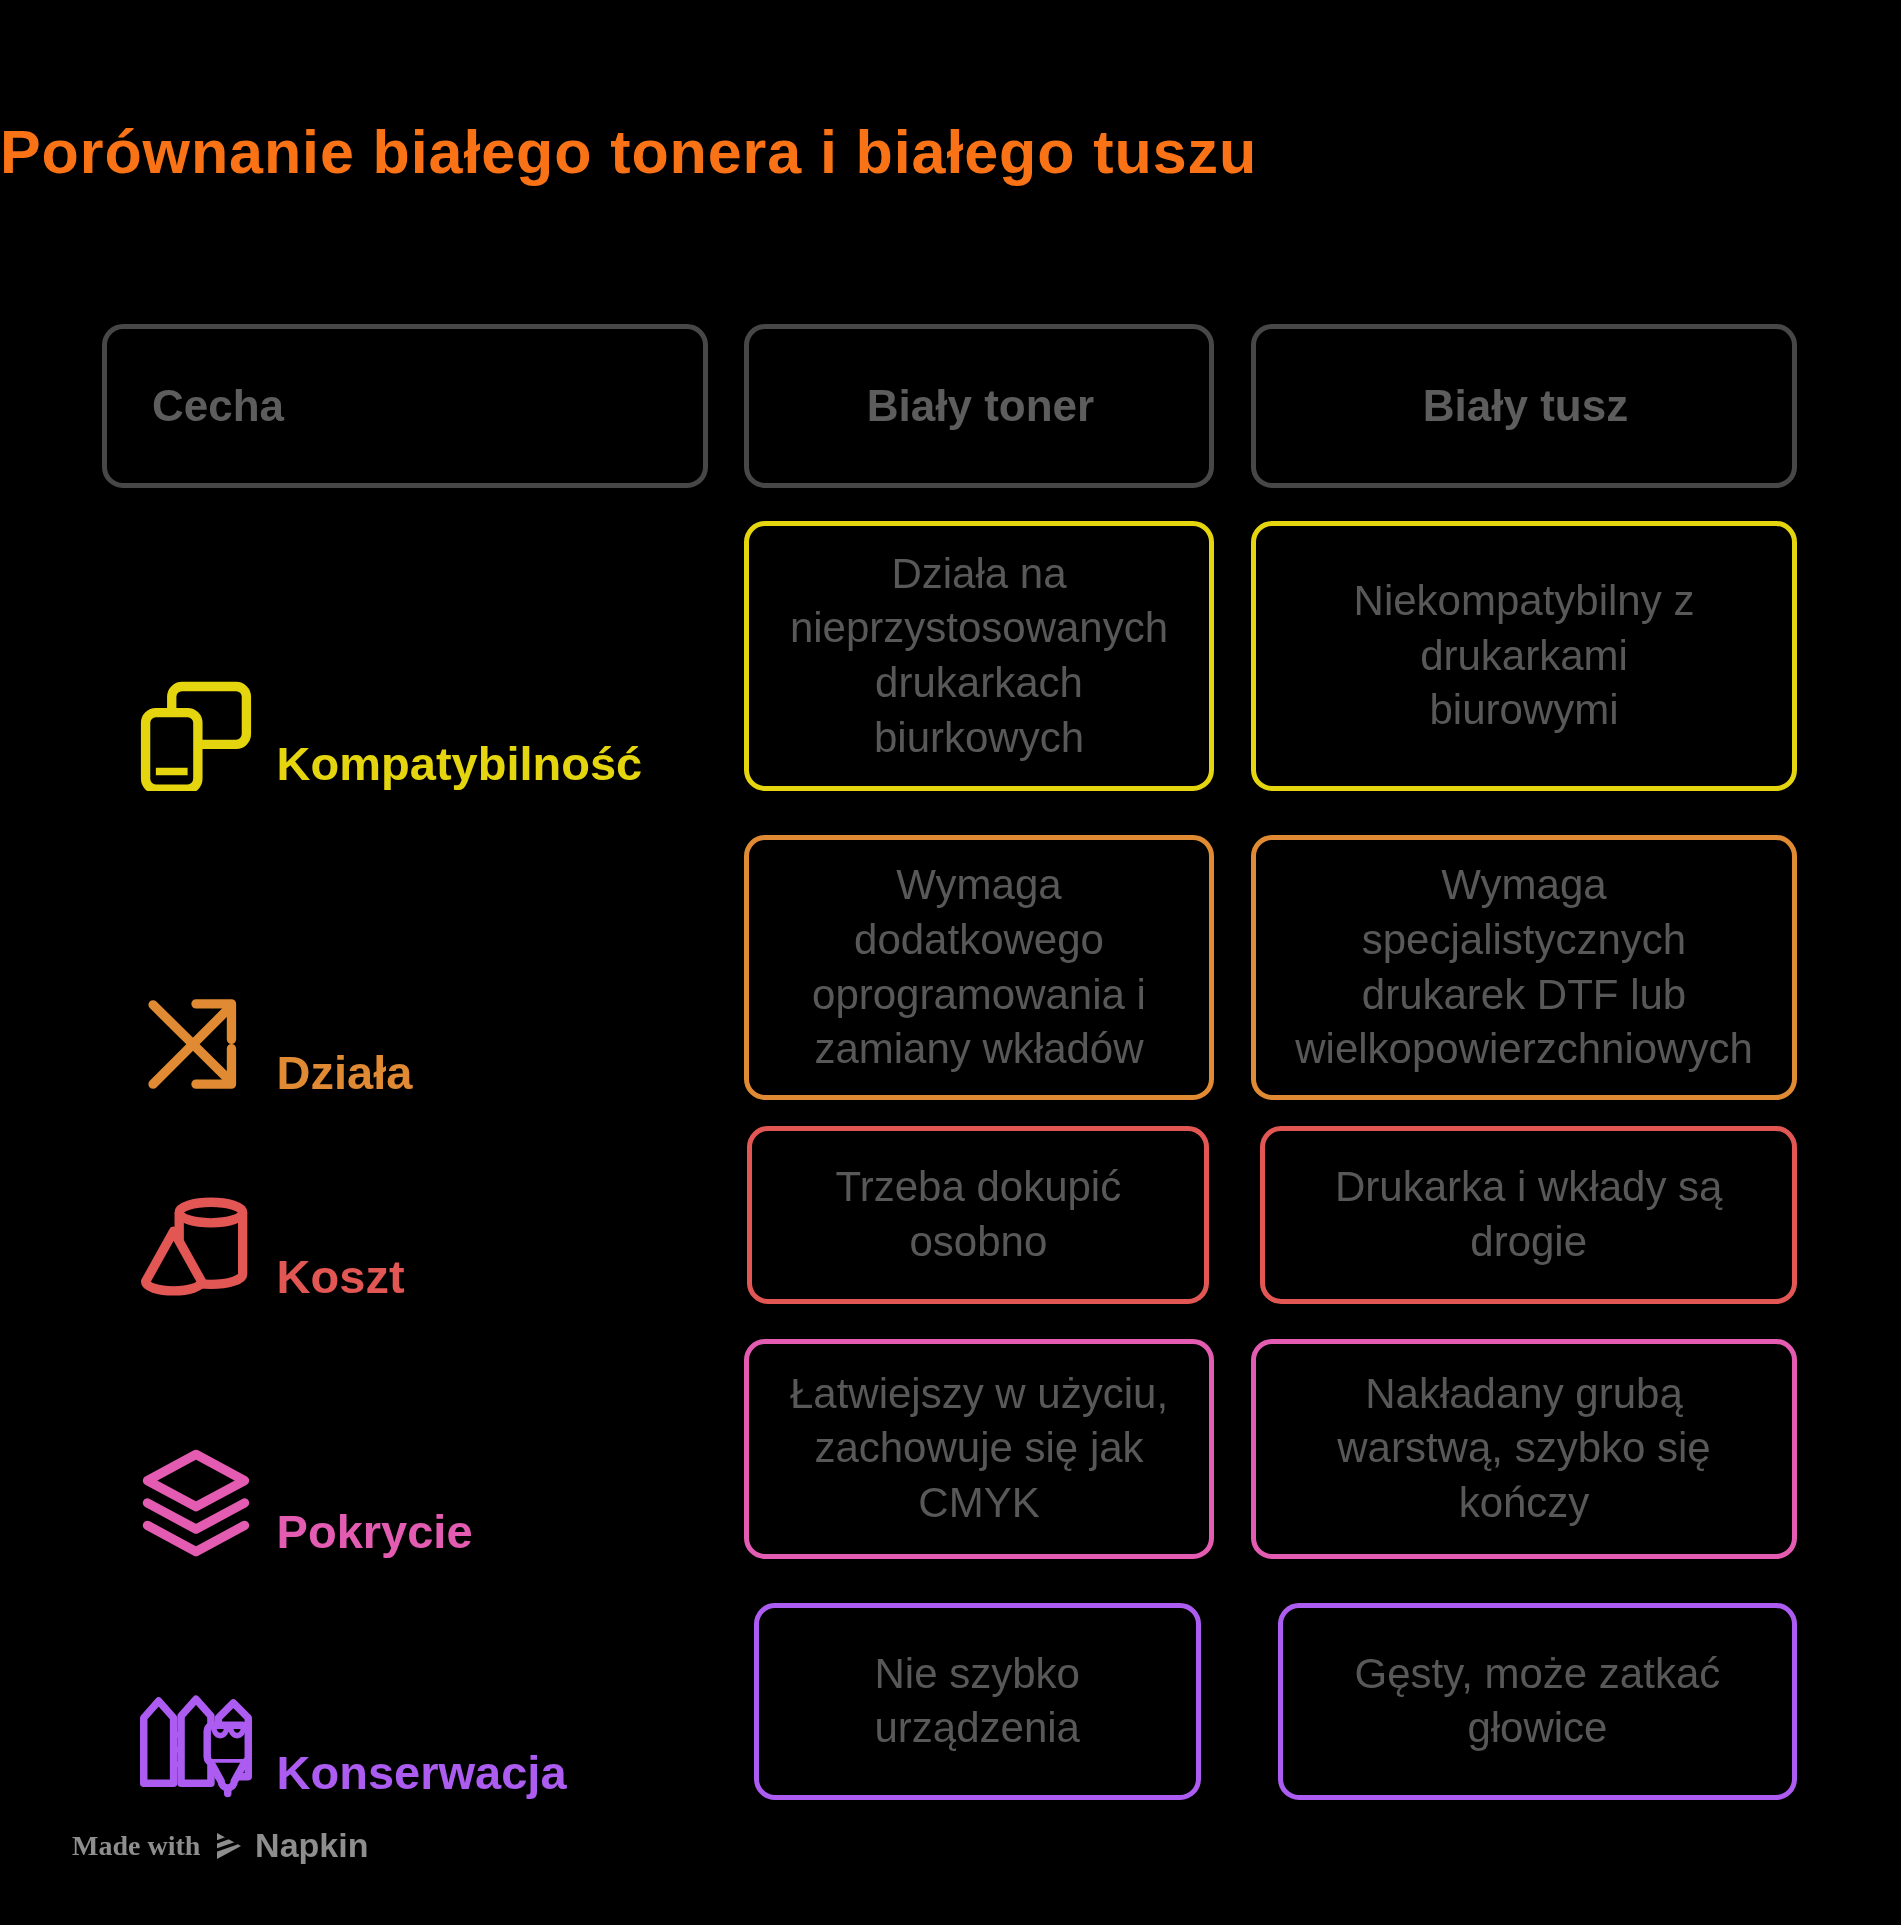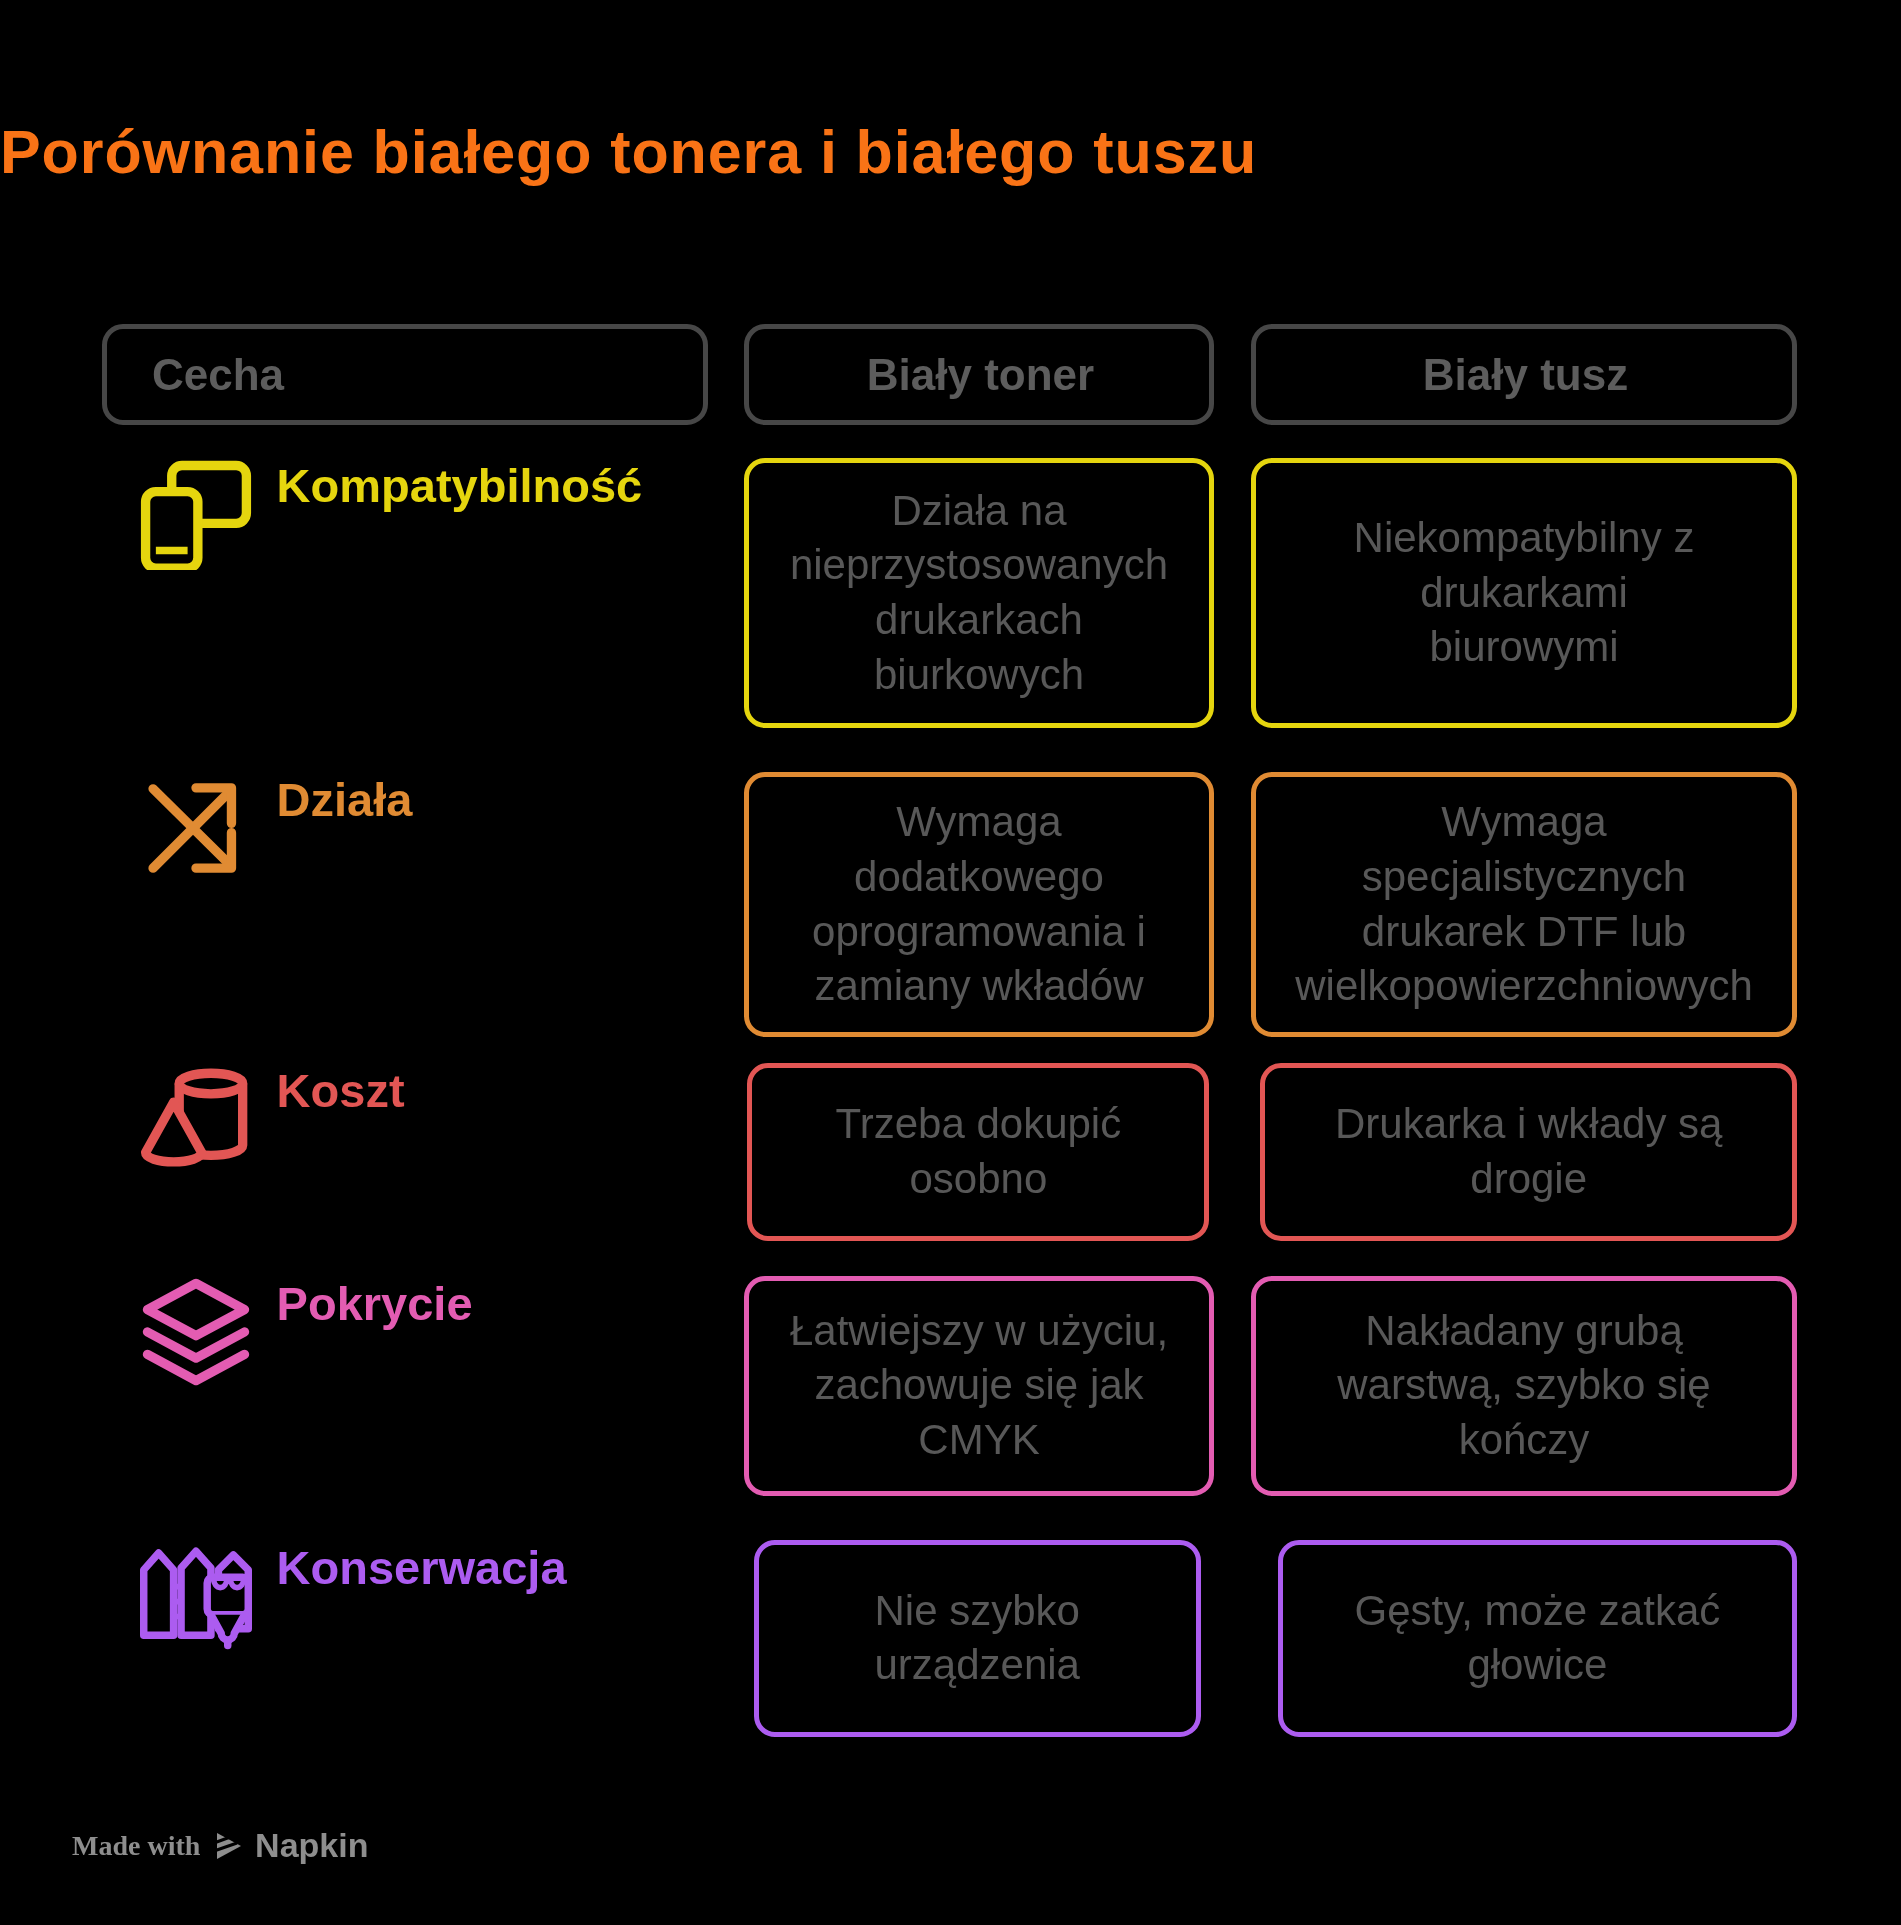--- a/index.html
+++ b/index.html
@@ -15,38 +15,38 @@
     text-align:left;
     font-size:61px;font-weight:700;letter-spacing:0.9px;
     color:#f97316;
   }
   .table{position:absolute;left:102px;top:324px;width:1695px;}
   .row{display:flex;align-items:stretch;}
   .cell-feature{width:606px;box-sizing:border-box;}
   .cell-toner{width:470px;margin-left:36px;box-sizing:border-box;}
   .cell-tusz{width:546px;margin-left:37px;box-sizing:border-box;}
 
-  .header-row{height:101px;}
+  .header-row{height:164px;}
   .hbox{
     border:5.7px solid #474747;border-radius:21px;
     display:flex;align-items:center;
     color:#5d5d5d;font-size:44px;font-weight:700;
     padding-left:45px;
   }
   .hcenter{justify-content:center;padding-left:3px;text-align:center;}
 
   .frow{--c:#ffffff;}
   .r0{margin-top:33px;height:270px;}
   .r1{margin-top:44px;height:265px;}
   .r2{margin-top:25.6px;height:178px;gap:14px;}
   .r3{margin-top:35px;height:220px;}
   .r4{margin-top:44px;height:197px;gap:40px;}
 
   .feature{
-    display:flex;align-items:flex-start;
+    display:flex;align-items:flex-end;
     padding-left:38px;
     color:var(--c);
   }
   .icon{width:112px;height:112px;flex:0 0 auto;display:block;}
   .icon svg{width:100%;height:100%;display:block;}
   .flabel{
     margin-left:24.6px;
     font-size:47px;font-weight:700;
     color:var(--c);
     white-space:nowrap;

